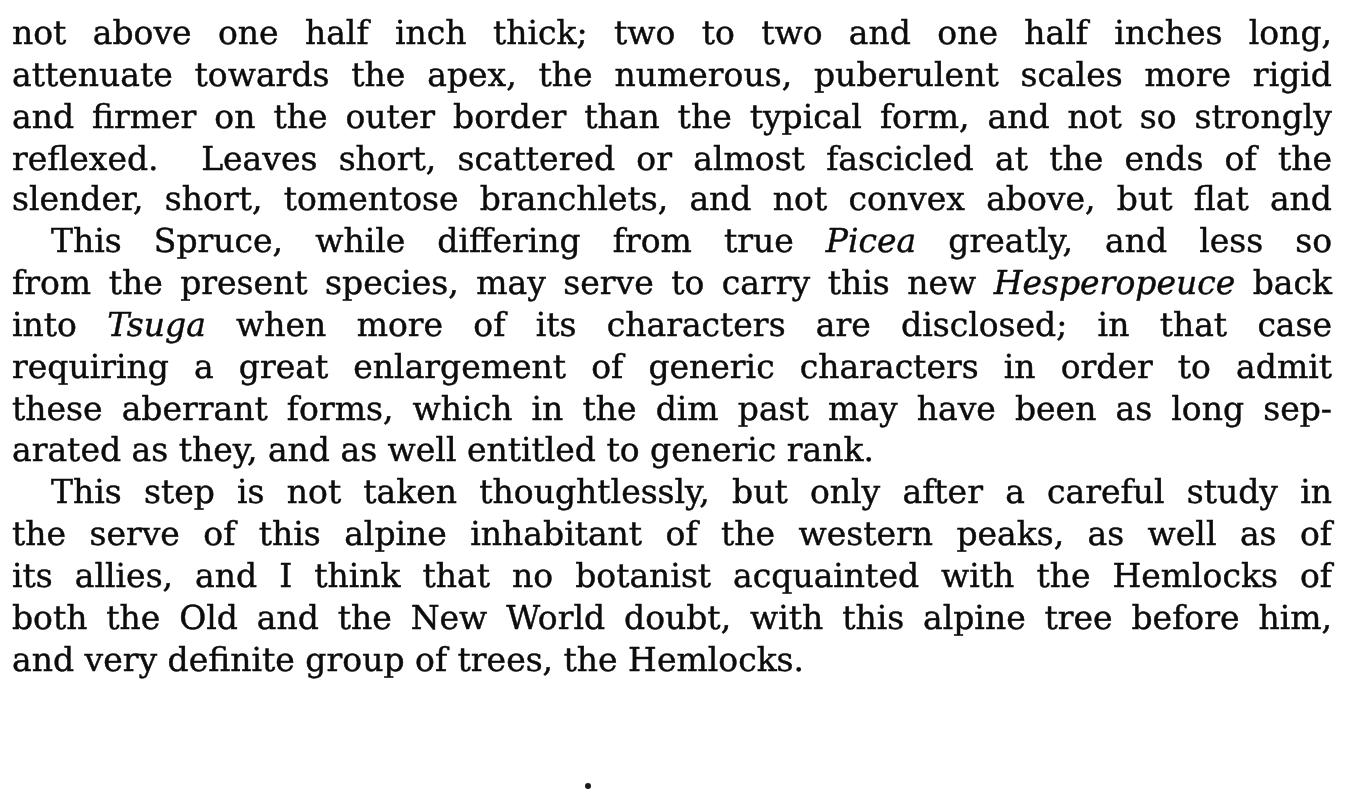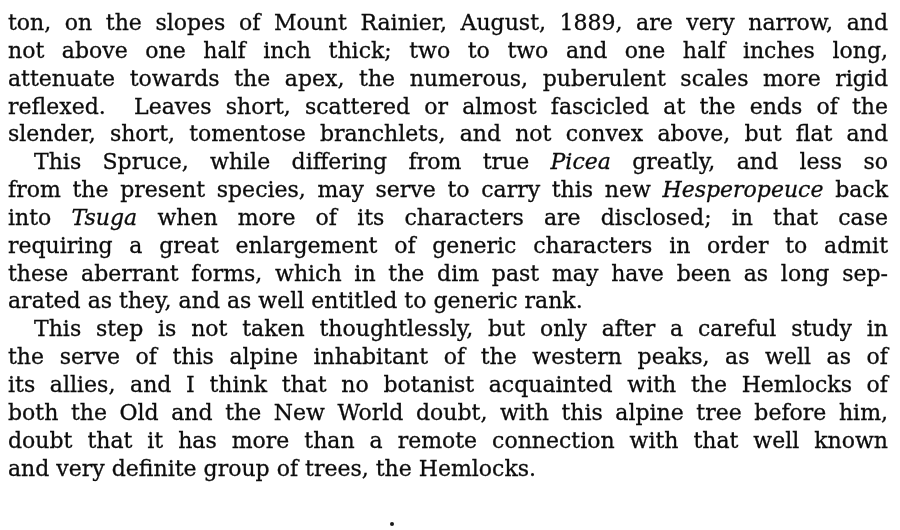--- a/index.html
+++ b/index.html
@@ -56,37 +56,36 @@
     background: #1a1a1a;
     border-radius: 50%;
   }
 </style>
 </head>
 <body>
 
 <div class="page">
   <div class="page-text">
       <div class="paragraph">
-        <div class="line justified"><span>ton, on the slopes of Mount Rainier, August, 1889, are very narrow, and</span></div>
         <div class="line justified"><span>not above one half inch thick; two to two and one half inches long,</span></div>
         <div class="line justified"><span>attenuate towards the apex, the numerous, puberulent scales more rigid</span></div>
+        <div class="line justified"><span>and firmer on the outer border than the typical form, and not so strongly</span></div>
         <div class="line justified"><span>reflexed. &nbsp;Leaves short, scattered or almost fascicled at the ends of the</span></div>
         <div class="line justified"><span>slender, short, tomentose branchlets, and not convex above, but flat and</span></div>
       </div>
       <div class="paragraph">
         <div class="line justified indented"><span>This Spruce, while differing from true </span><i>Picea</i><span> greatly, and less so</span></div>
         <div class="line justified"><span>from the present species, may serve to carry this new </span><i>Hesperopeuce</i><span> back</span></div>
         <div class="line justified"><span>into </span><i>Tsuga</i><span> when more of its characters are disclosed; in that case</span></div>
         <div class="line justified"><span>requiring a great enlargement of generic characters in order to admit</span></div>
         <div class="line justified"><span>these aberrant forms, which in the dim past may have been as long sep-</span></div>
         <div class="line"><span>arated as they, and as well entitled to generic rank.</span></div>
       </div>
       <div class="paragraph">
         <div class="line justified indented"><span>This step is not taken thoughtlessly, but only after a careful study in</span></div>
         <div class="line justified"><span>the serve of this alpine inhabitant of the western peaks, as well as of</span></div>
         <div class="line justified"><span>its allies, and I think that no botanist acquainted with the Hemlocks of</span></div>
         <div class="line justified"><span>both the Old and the New World doubt, with this alpine tree before him,</span></div>
-        <div class="line justified"><span>doubt that it has more than a remote connection with that well known</span></div>
         <div class="line"><span>and very definite group of trees, the Hemlocks.</span></div>
       </div>
     </div>
   <div class="scan-speck"></div>
 </div>
 
 </body></html>

